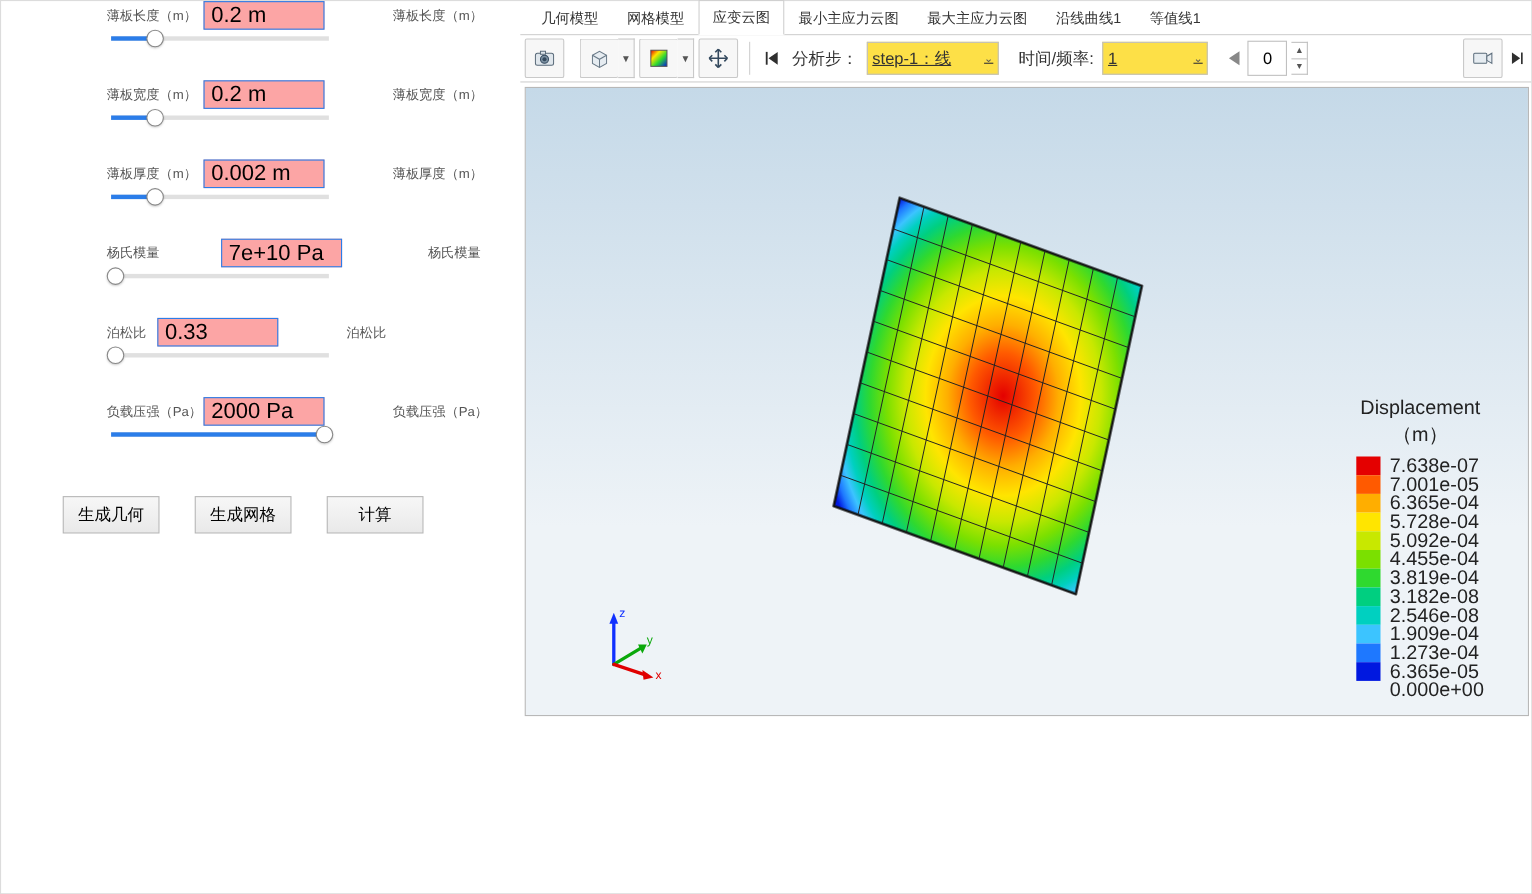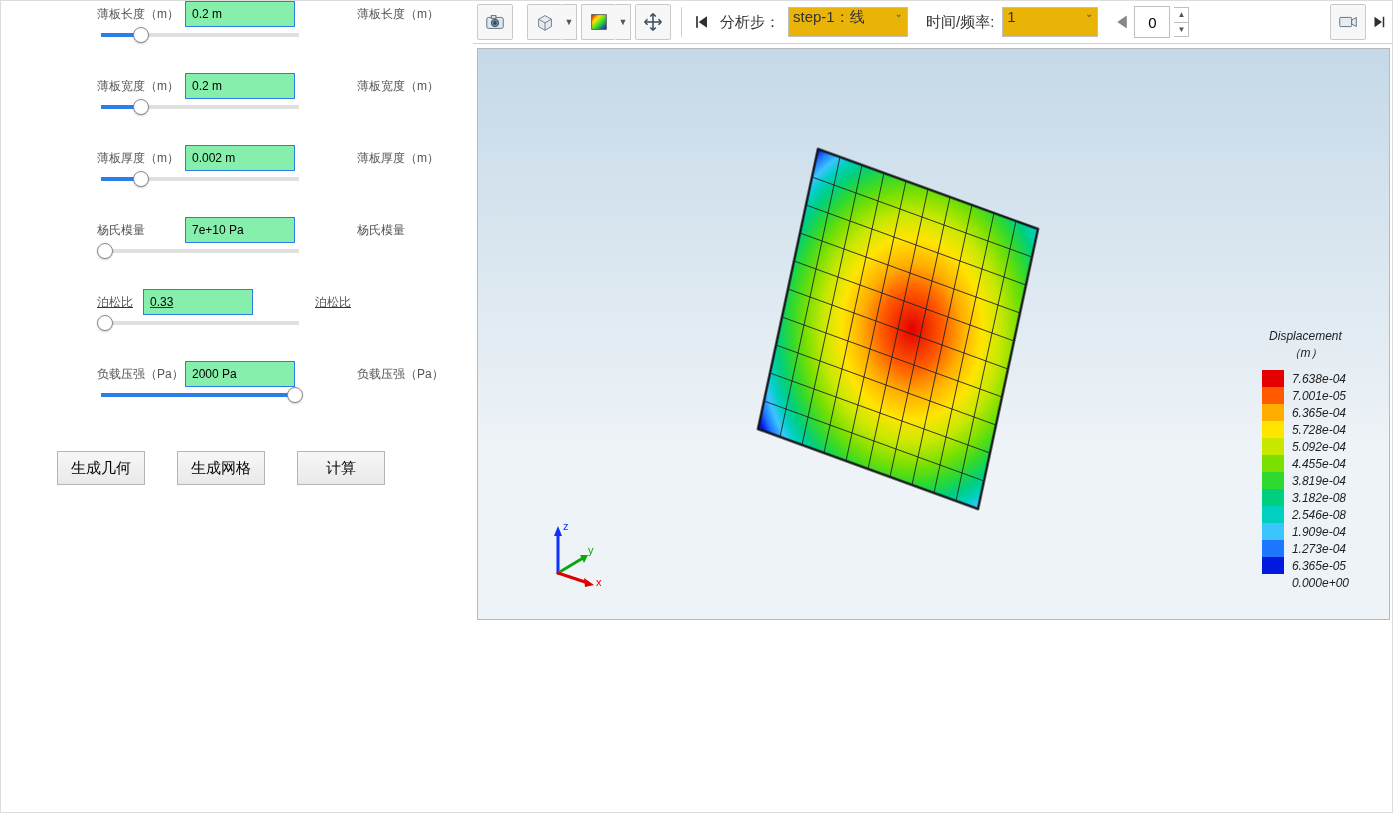--- a/index.html
+++ b/index.html
@@ -36,25 +36,25 @@
   .param-row .label {
     font-size: 12px;
     color: #555;
     width: 88px;
     text-align: left;
     white-space: nowrap;
   }
   .param-row .label.small { width: 46px; }
   .param-row .input {
     border: 1px solid #2b7de9;
-    font-size: 12px;
+    font-size: 20px;
     padding: 2px 6px;
     width: 96px;
     height: 20px;
-    background: #86efac;
+    background: #fca5a5;
   }
   .param-row .slider-wrap {
     position: absolute;
     left: 100px;
     width: 198px;
   }
   .slider {
     position: relative;
     height: 4px;
     background: #e0e0e0;
@@ -149,27 +149,28 @@
     border-left: none;
     background: #f7f7f7;
     display: flex; align-items:center; justify-content:center;
     font-size: 9px; color:#555;
     cursor:pointer;
   }
   .tb-sep { width: 1px; height: 30px; background:#d0d0d0; margin:0 6px; }
   .tb-label { font-size: 15px; color:#333; padding: 0 4px; white-space:nowrap; }
   .tb-select {
     border: 1px solid #c0c0c0;
-    background:#eab308;
+    background:#fde047;
     height: 28px;
     font-size: 15px;
     padding: 0 4px;
-    display:flex; align-items:flex-start;
+    display:flex; align-items:center;
     min-width: 60px;
     cursor:pointer;
+    text-decoration:underline;
   }
   .tb-select .arrow { margin-left:auto; font-size:10px; color:#555; padding-left:6px;}
   .tb-num {
     border: 1px solid #c0c0c0;
     background:#fff;
     height:28px;
     width:30px;
     text-align:center;
     font-size:15px;
   }
@@ -205,24 +206,23 @@
     transform: translateX(-50%);
     bottom: 24px;
     text-align:center;
     font-size: 14px;
     color:#222;
   }
   .legend {
     position:absolute;
     right: 40px;
     top: 280px;
-    font-size: 12px;
+    font-size: 18px;
     color:#222;
     text-align:center;
-    font-style:italic;
   }
   .legend .title { margin-bottom:2px; }
   .legend .unit { margin-bottom:8px; }
   .legend .row { display:flex; align-items:center; text-align:left; height:17px;}
   .legend .sw { width:22px; height:17px; margin-right:8px;}
 </style>
 </head>
 <body>
 
 <div class="app">
@@ -255,32 +255,32 @@
     <span class="label">薄板厚度（m）</span>
     <input class="input" value="0.002 m" style="">
     <span class="sublabel">薄板厚度（m）</span>
     <div class="slider-wrap" style="top:28px">
       <div class="slider">
         <div class="fill" style="width:20%"></div>
         <div class="thumb" style="left:20%"></div>
       </div>
     </div>
         </div>
-        <div class="param-row" style="position: relative;">
+        <div class="param-row" style="position: relative; gap: 16px;">
     <span class="label">杨氏模量</span>
     <input class="input" value="7e+10 Pa" style="">
     <span class="sublabel">杨氏模量</span>
     <div class="slider-wrap" style="top:28px">
       <div class="slider">
         <div class="fill" style="width:2%"></div>
         <div class="thumb" style="left:2%"></div>
       </div>
     </div>
         </div>
-        <div class="param-row" style="position: relative; text-decoration: underline;">
+        <div class="param-row" style="position: relative;">
     <span class="label small">泊松比</span>
     <input class="input" value="0.33" style="">
     <span class="sublabel">泊松比</span>
     <div class="slider-wrap" style="top:28px">
       <div class="slider">
         <div class="fill" style="width:2%"></div>
         <div class="thumb" style="left:2%"></div>
       </div>
     </div>
         </div>
@@ -297,20 +297,29 @@
         </div>
       </div>
     <div class="button-row">
       <button>生成几何</button>
       <button>生成网格</button>
       <button>计算</button>
     </div>
   </div>
 
   <div class="right-area">
+    <div class="tabs" id="tabs">
+        <div class="tab">几何模型</div>
+        <div class="tab">网格模型</div>
+        <div class="tab active">应变云图</div>
+        <div class="tab">最小主应力云图</div>
+        <div class="tab">最大主应力云图</div>
+        <div class="tab">沿线曲线1</div>
+        <div class="tab">等值线1</div>
+      </div>
 
     <div class="toolbar">
       <div class="tb-btn">
         <svg viewBox="0 0 24 24">
             <rect x="3" y="7" width="18" height="12" rx="2" fill="#dfe6ec" stroke="#5a6b7a"></rect>
             <circle cx="12" cy="13" r="4" fill="#7a8fa0" stroke="#34495e"></circle>
             <circle cx="12" cy="13" r="2" fill="#34495e"></circle>
             <rect x="8" y="5" width="5" height="3" fill="#dfe6ec" stroke="#5a6b7a"></rect>
           </svg>
       </div>
@@ -469,21 +478,21 @@
           </svg>
         </div>
 
 
         <div class="legend">
           <div class="title">Displacement</div>
           <div class="unit">（m）</div>
           <div id="legend-rows">
               <div class="row">
                 <span class="sw" style="background:#e40000"></span>
-                <span>7.638e-04</span>
+                <span>7.638e-07</span>
               </div>
               <div class="row">
                 <span class="sw" style="background:#ff5a00"></span>
                 <span>7.001e-05</span>
               </div>
               <div class="row">
                 <span class="sw" style="background:#ffae00"></span>
                 <span>6.365e-04</span>
               </div>
               <div class="row">

